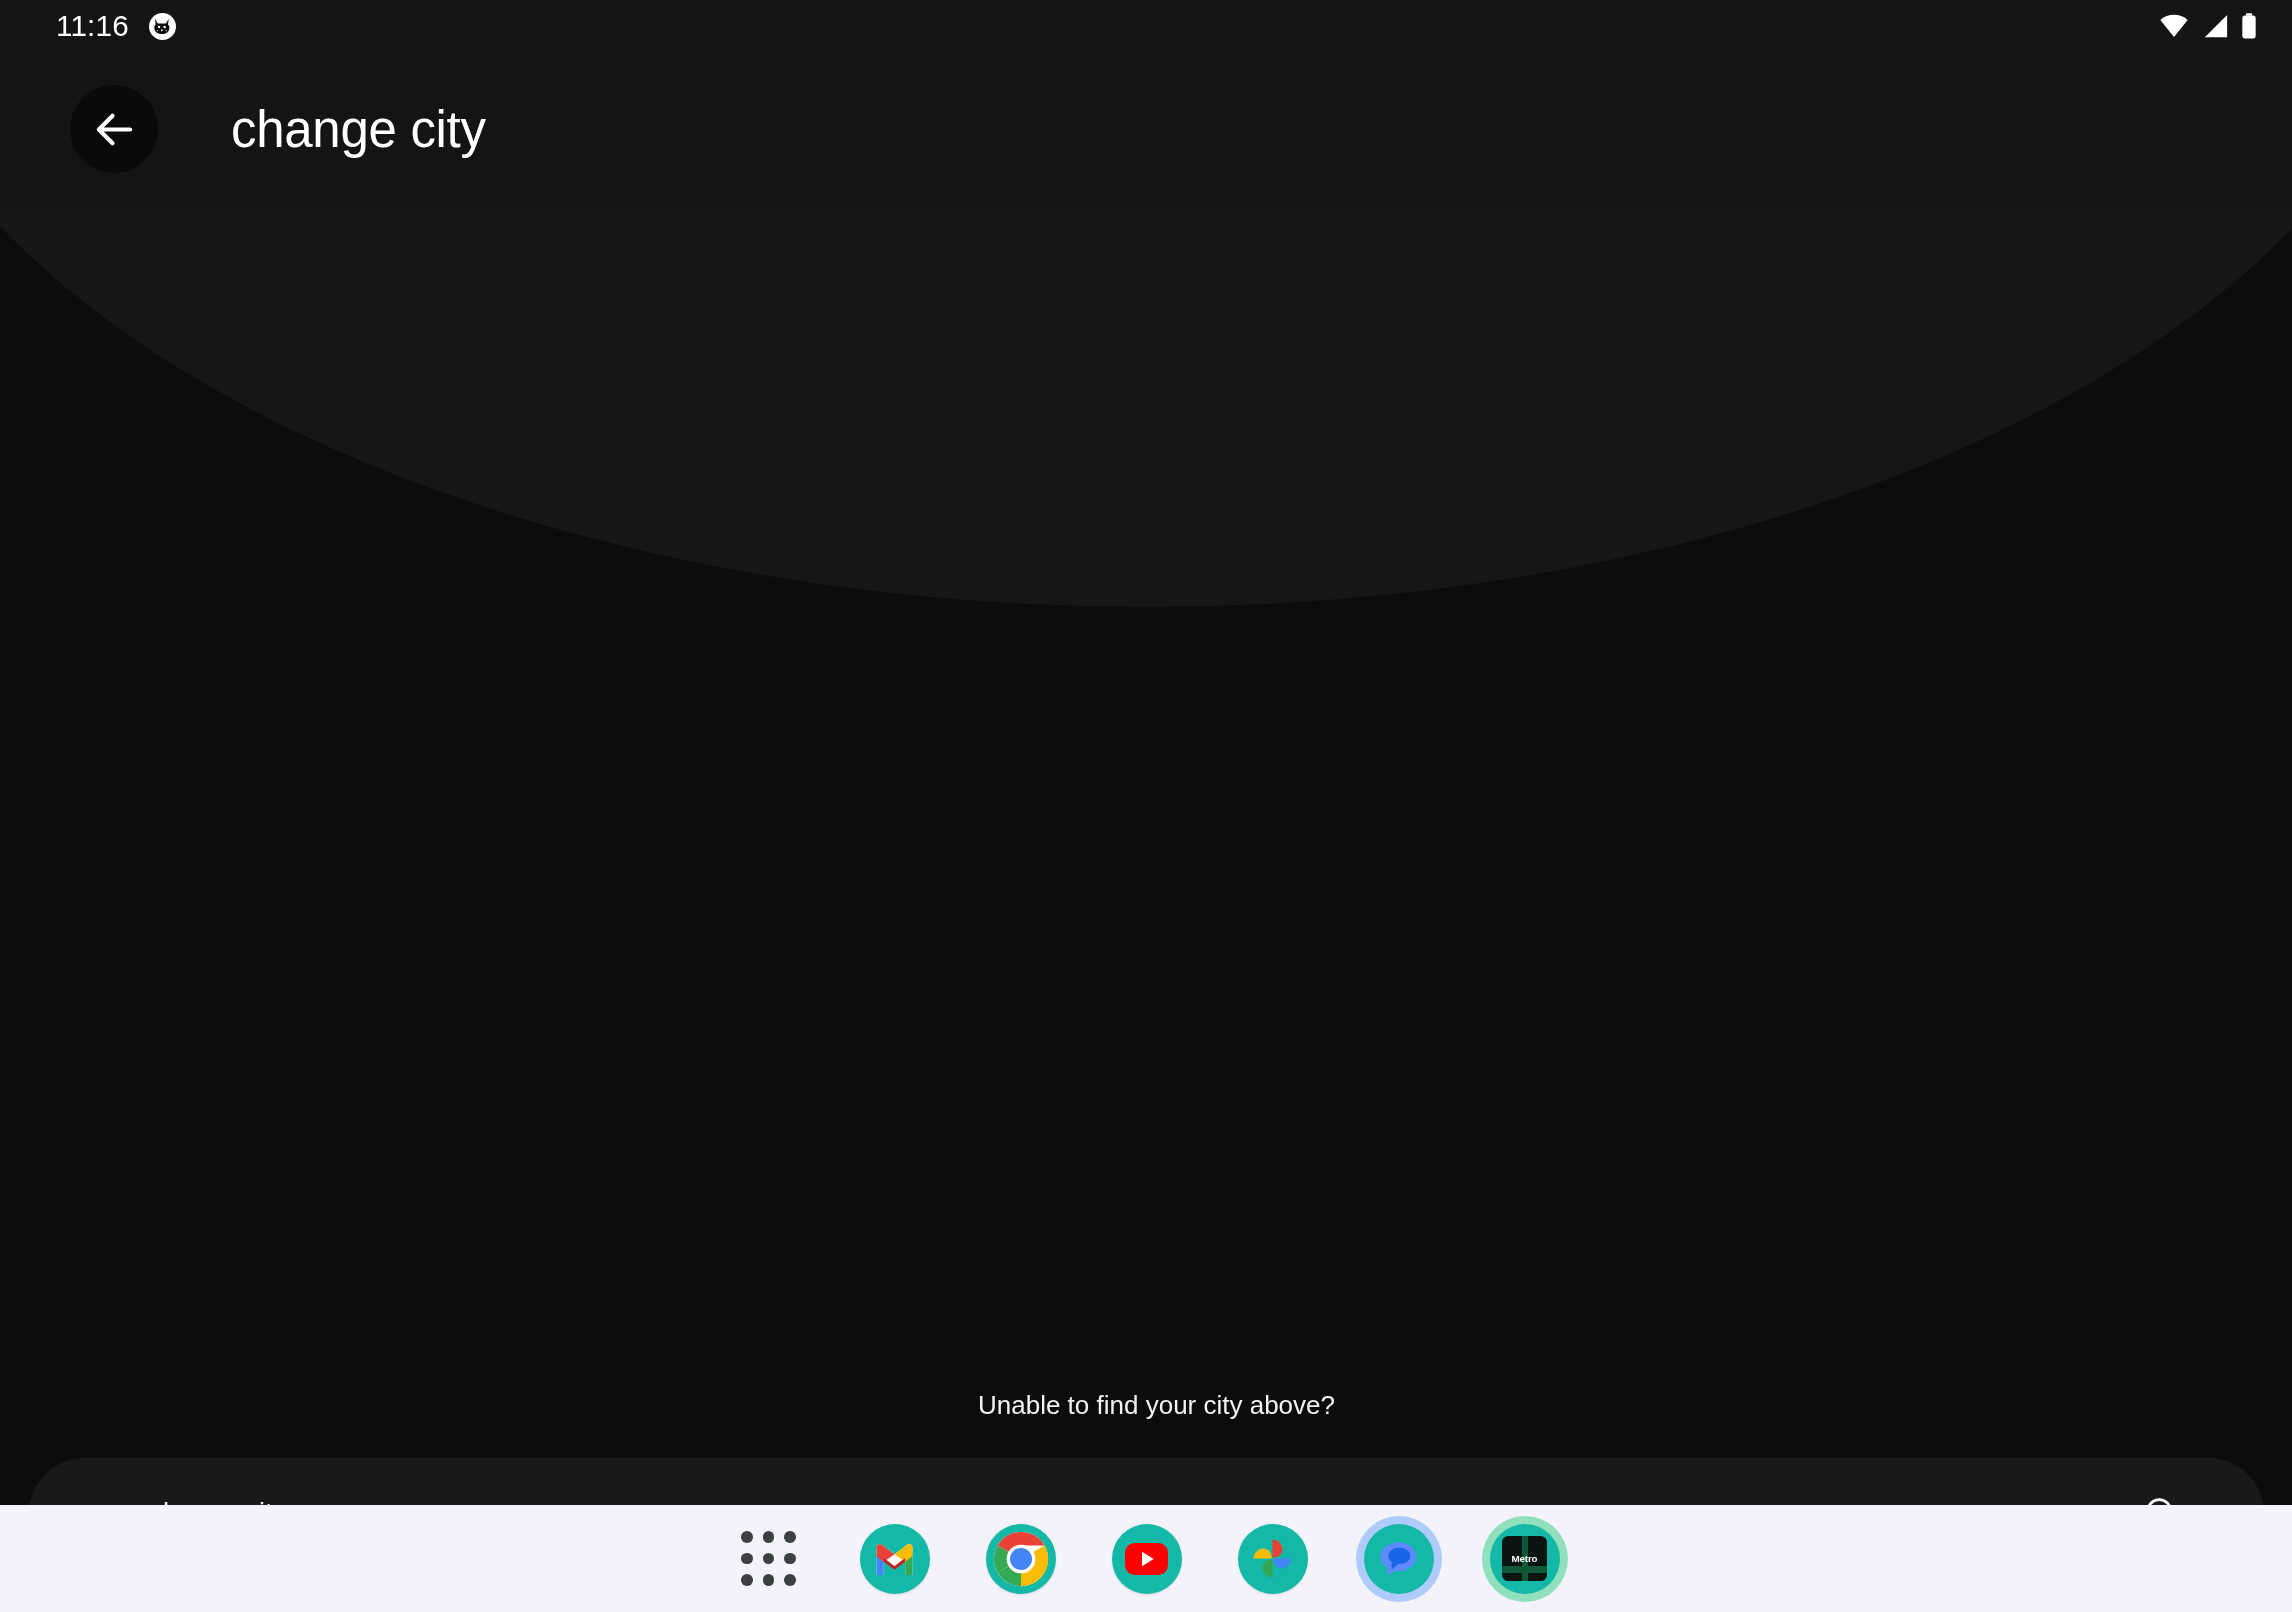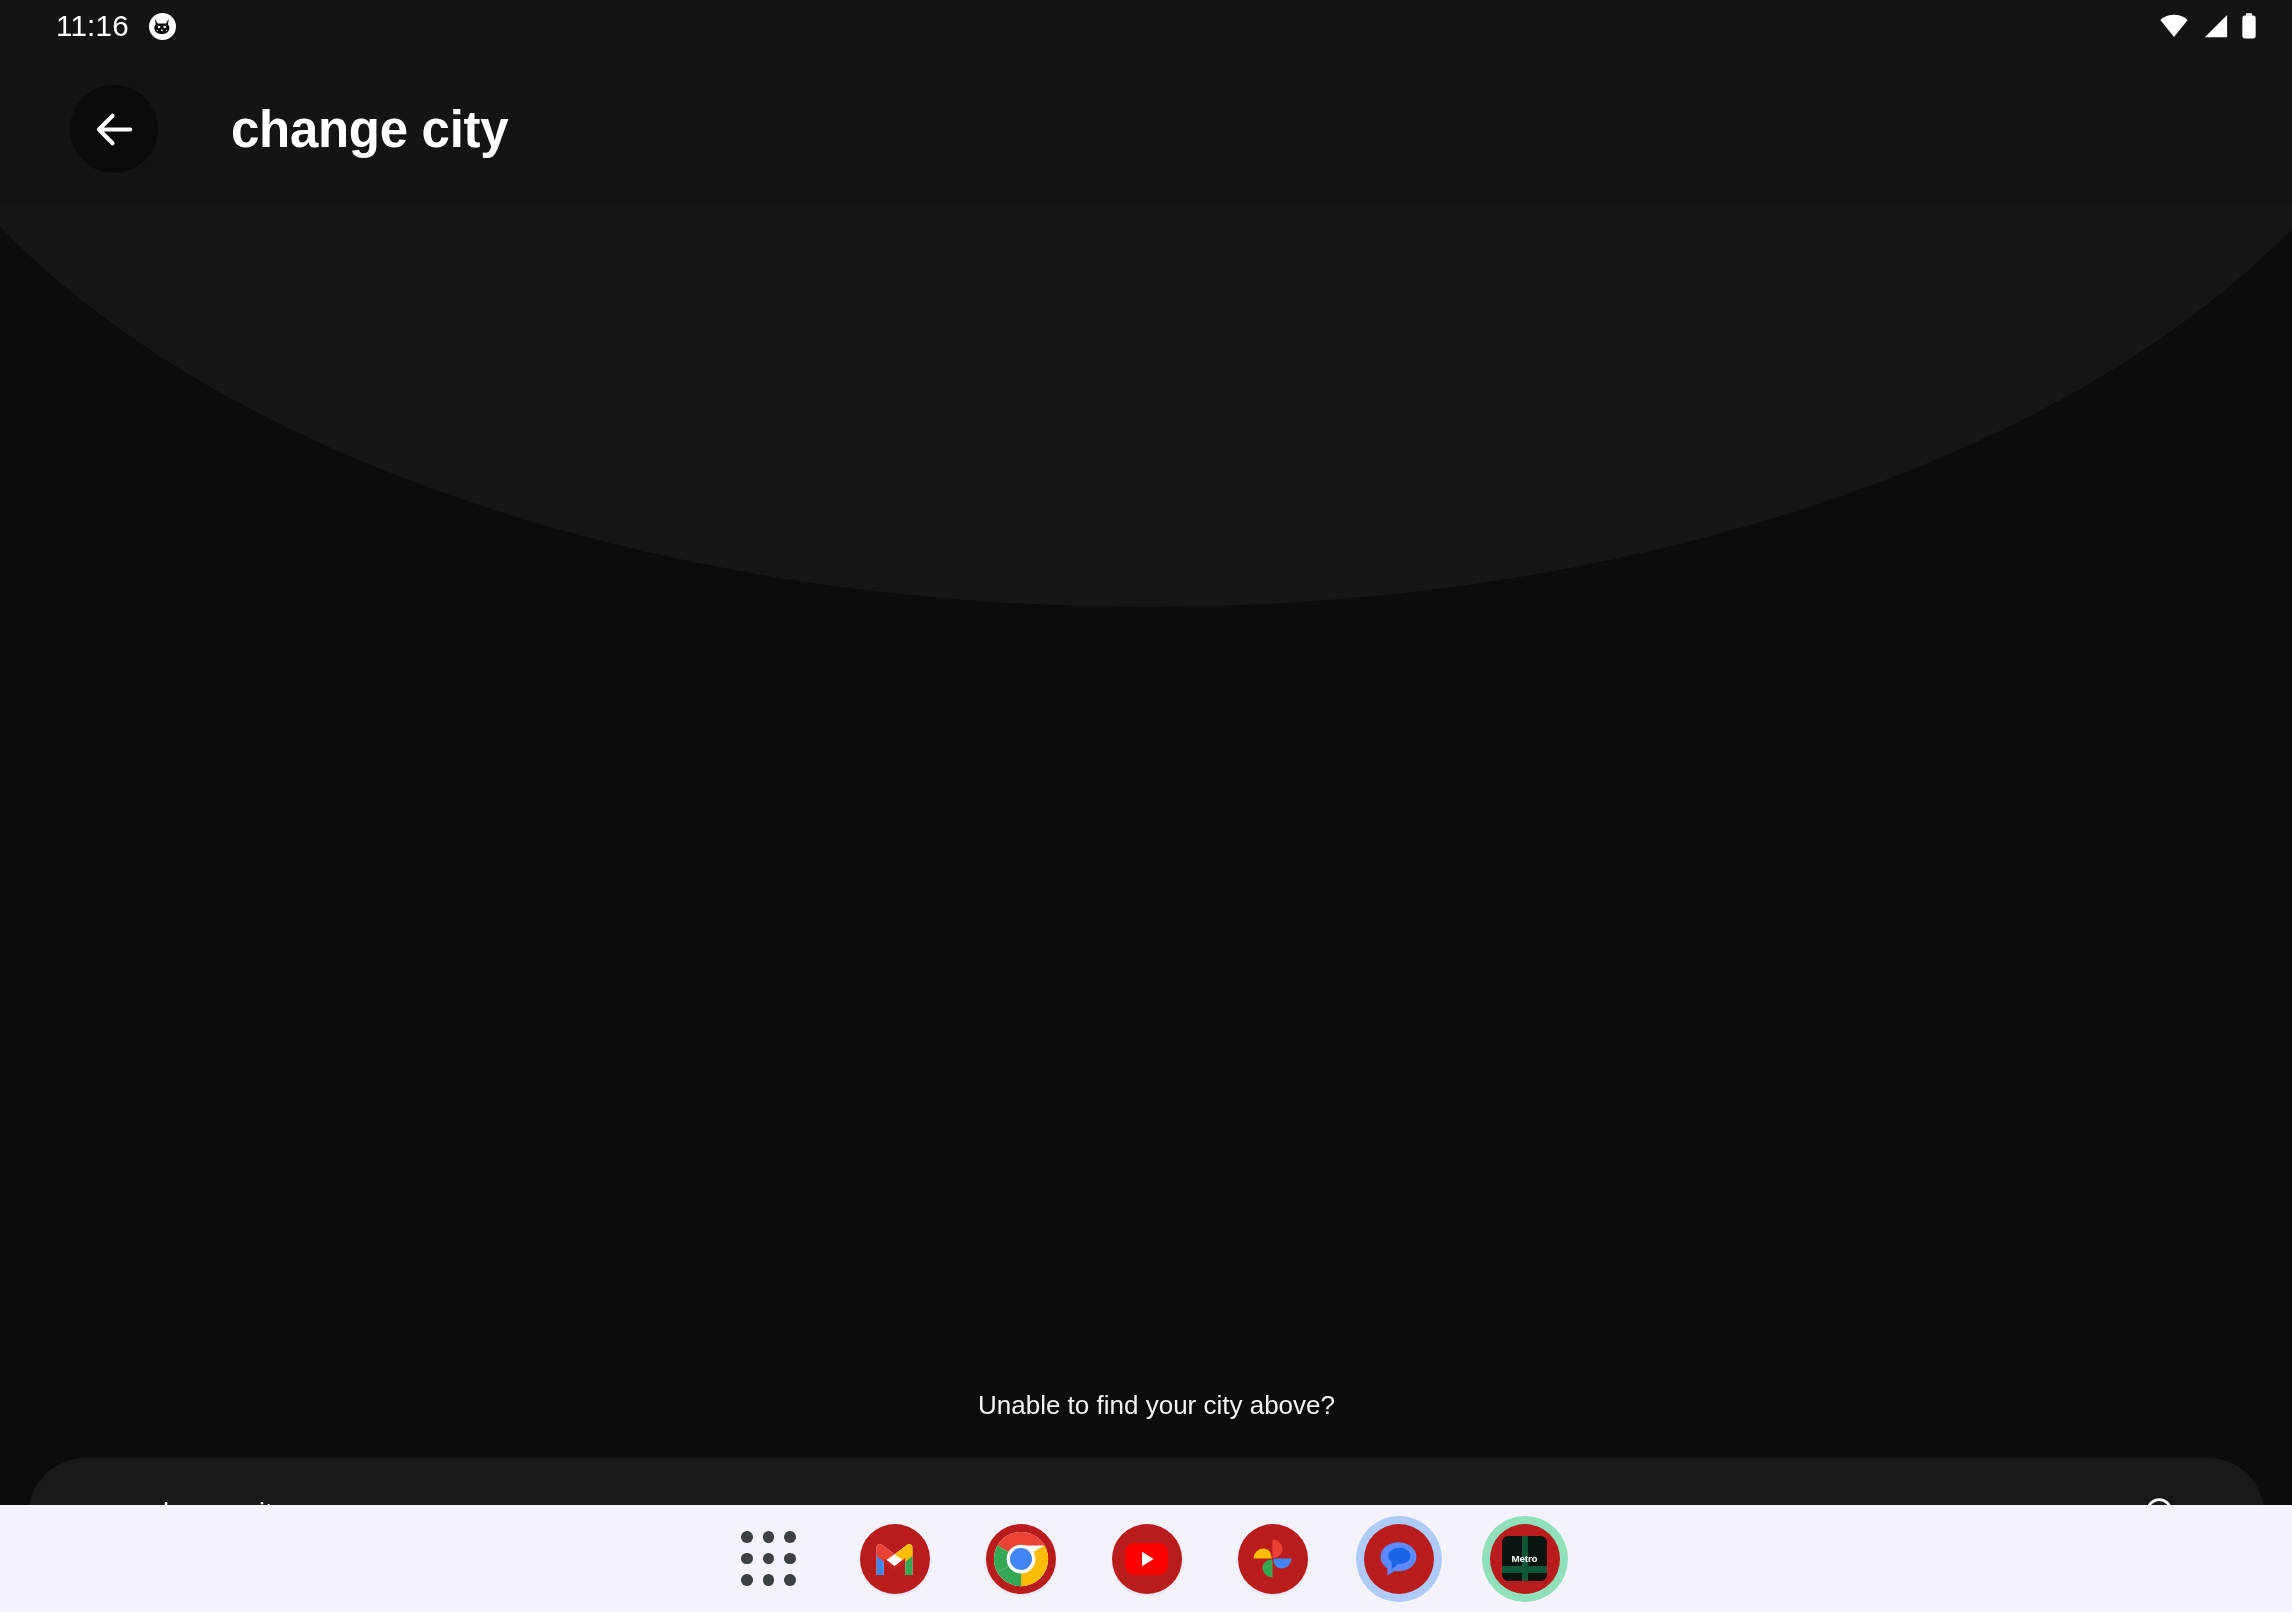--- a/index.html
+++ b/index.html
@@ -56,21 +56,21 @@
   .back-btn {
     width:88px; height:88px; border-radius:50%;
     background:#0a0a0a;
     border:none; outline:none; cursor:pointer;
     display:flex; align-items:center; justify-content:center;
     flex:0 0 88px;
   }
   .back-btn svg { width:47px; height:47px; display:block; }
   .page-title {
     color:#ffffff;
-    font-size:51px; font-weight:700;
+    font-size:51px; font-weight:400;
     letter-spacing:-0.3px;
     margin-left:73px;
     line-height:1;
   }
 
   
   .content {
     position:relative; flex:1 1 auto;
     background:#0c0c0c;
     overflow:hidden;
@@ -223,21 +223,21 @@
     z-index:40;
   }
   .tb-item {
     width:79px; height:79px;
     display:flex; align-items:center; justify-content:center;
     border:none; background:transparent; cursor:pointer;
     padding:0; position:relative;
   }
   .tb-circle {
     width:70px; height:70px; border-radius:50%;
-    background:#b91c1c;
+    background:#14b8a6;
     display:flex; align-items:center; justify-content:center;
     box-shadow:0 0.9px 2.7px rgba(0,0,0,.10);
   }
   .tb-ring-blue  { box-shadow:0 0 0 8px #aecbfa, 0 0.9px 2.7px rgba(0,0,0,.10); }
   .tb-ring-green { box-shadow:0 0 0 8px #8fe0bb, 0 0.9px 2.7px rgba(0,0,0,.10); }
   .tb-circle svg { display:block; }
 
   .apps-grid {
     display:grid;
     grid-template-columns:repeat(3, 11.6px);

